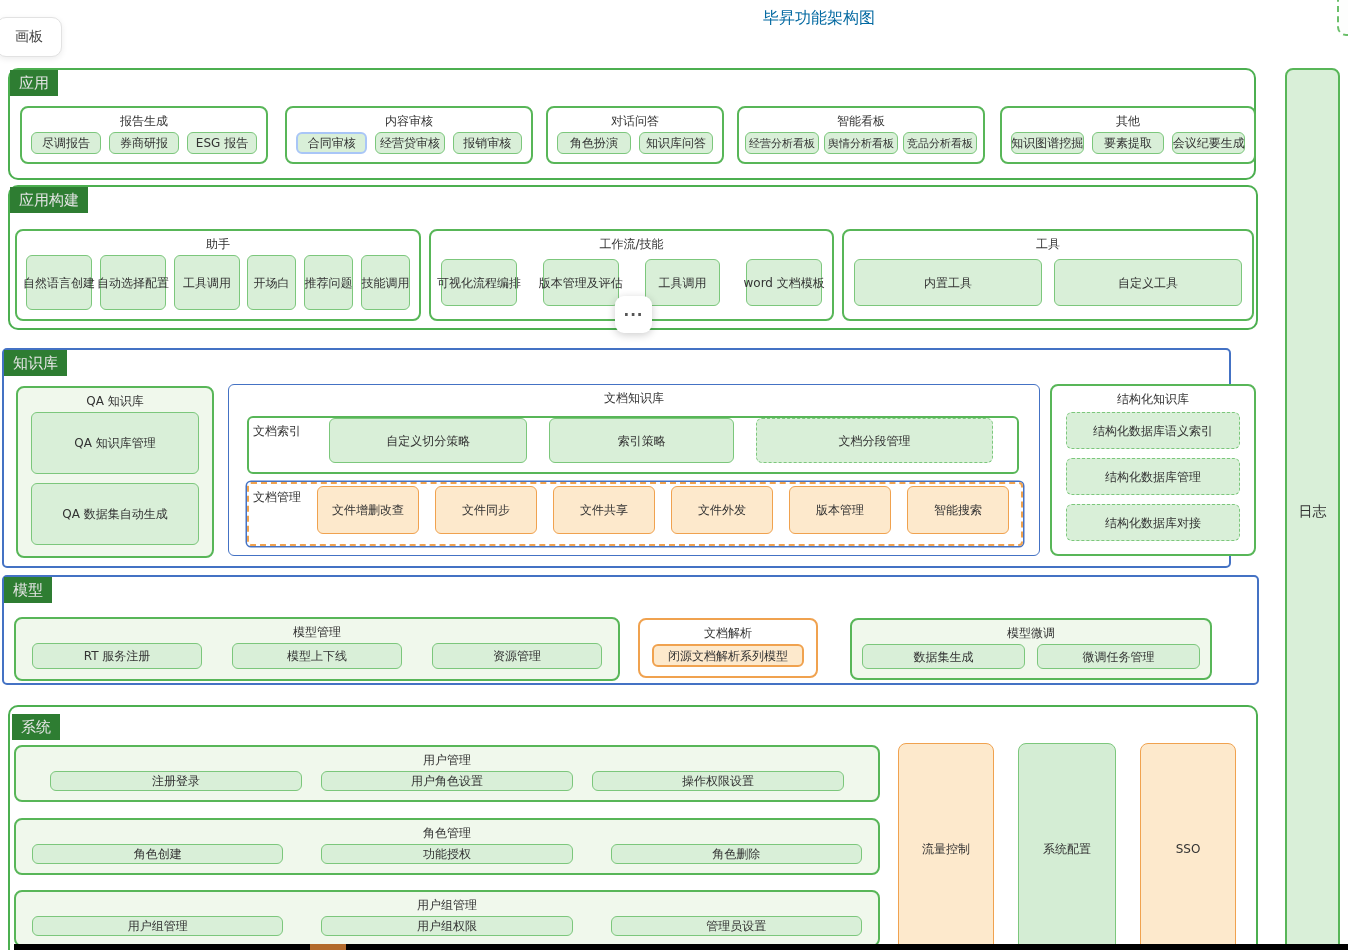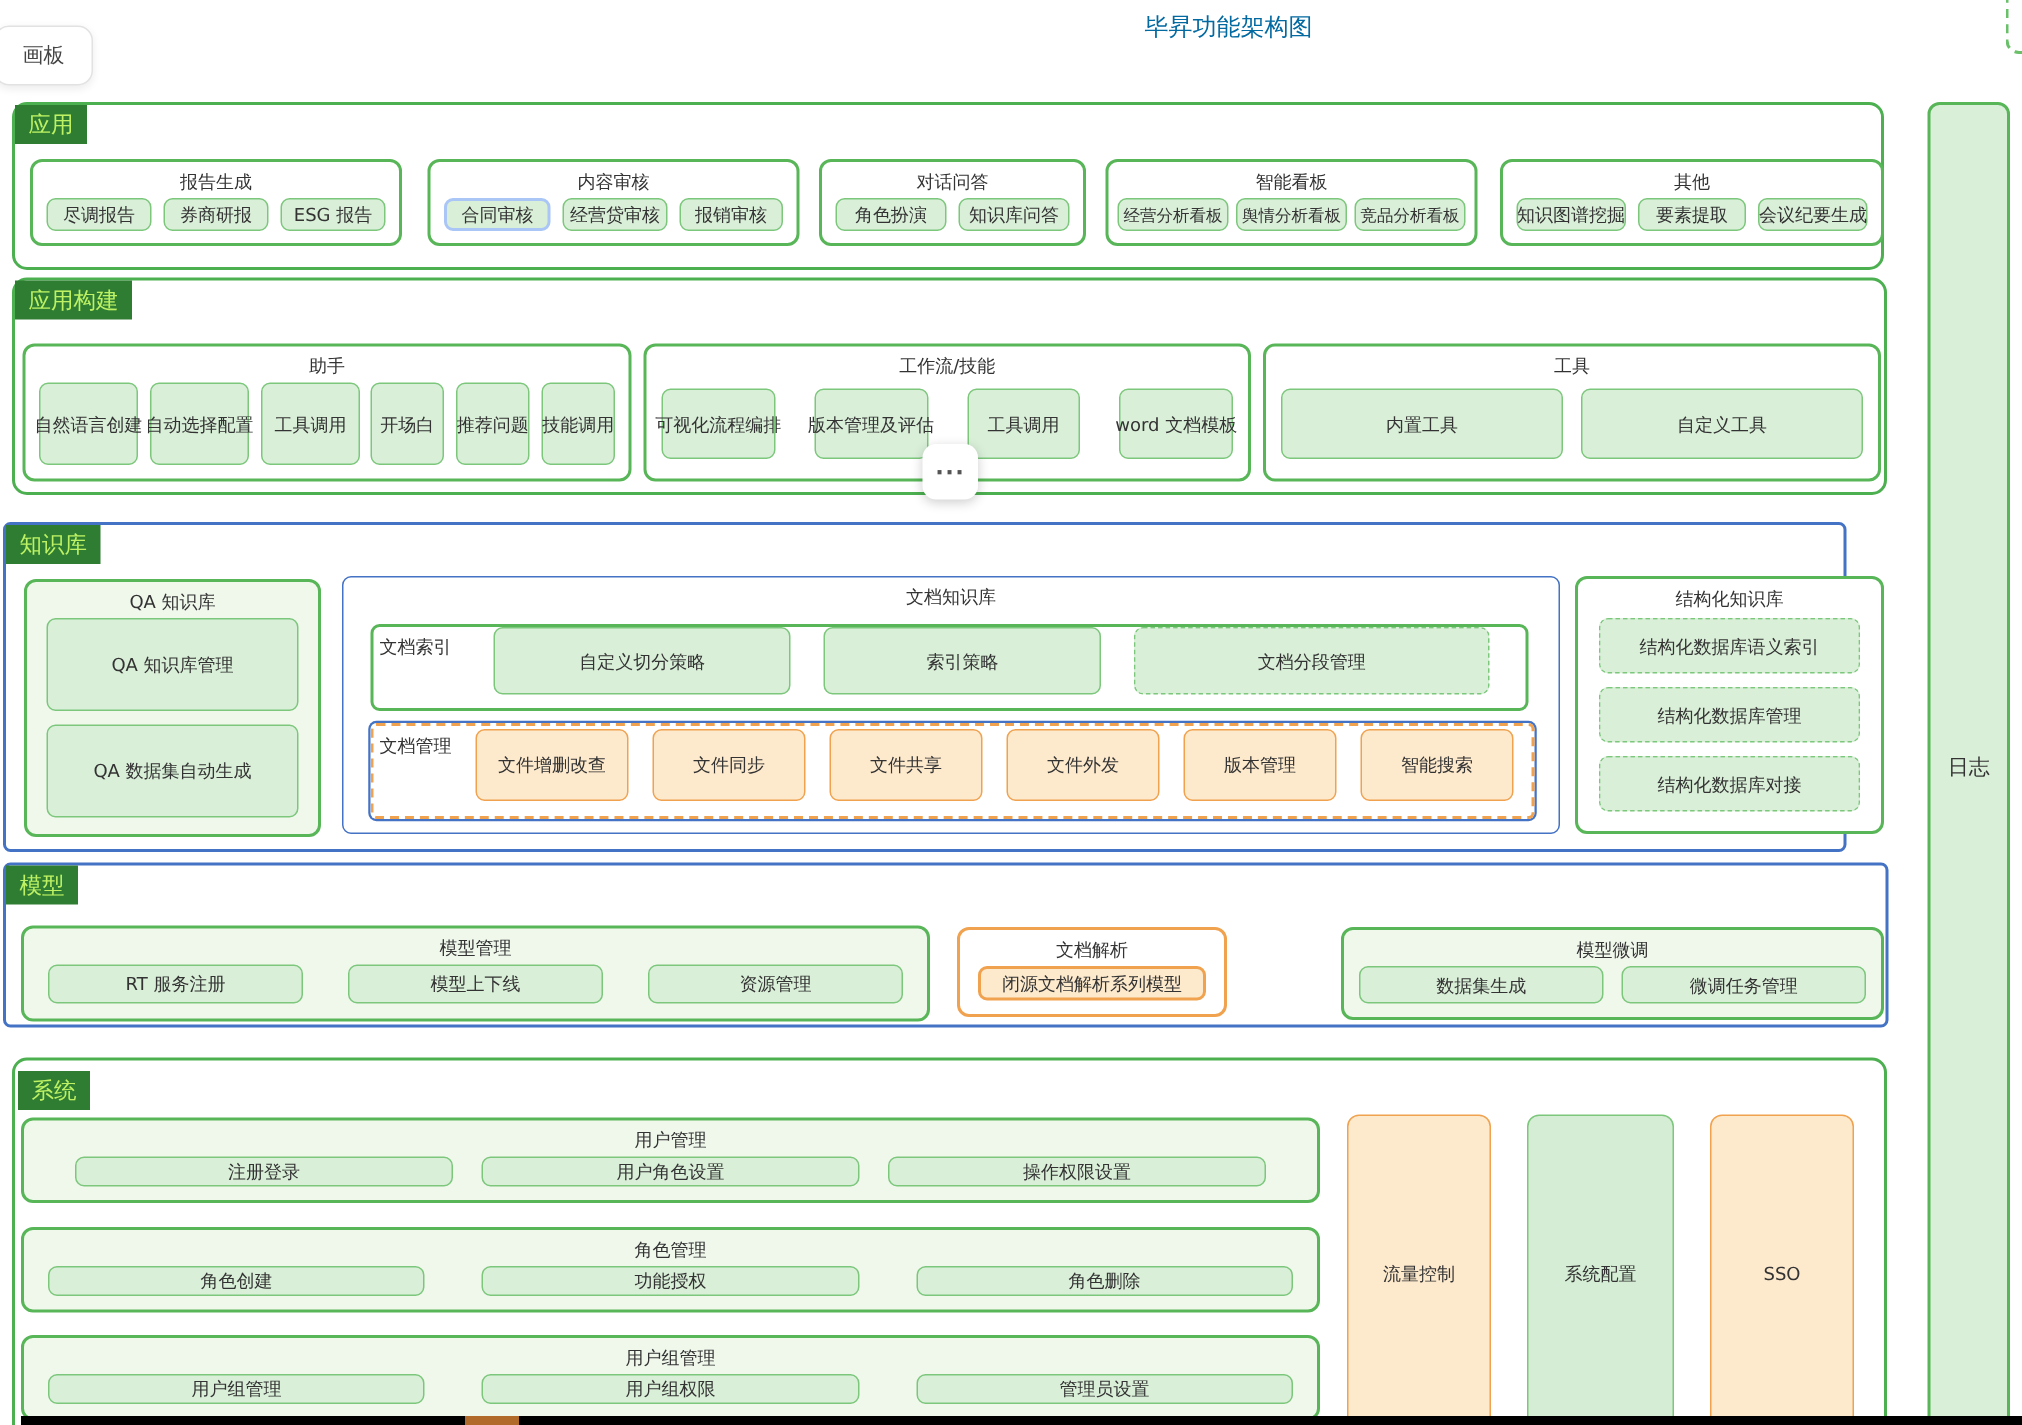--- a/index.html
+++ b/index.html
@@ -24,21 +24,21 @@
   
   .board-tab{position:absolute;left:-4px;top:17px;width:66px;height:40px;background:#fff;
     border:1px solid #e2e2e2;border-radius:10px;box-shadow:0 2px 6px rgba(0,0,0,.08);
     display:flex;align-items:center;justify-content:center;font-size:14px;color:#444;z-index:20}
   .page-title{position:absolute;left:763px;top:8px;font-size:16px;color:#0369a1}
   .corner-dashed{position:absolute;left:1337px;top:-16px;width:46px;height:52px;
     border:2px dashed #6abf69;border-radius:9px;background:#fdfefd}
   
   .sec{position:absolute;background:#fff;border:2px solid var(--sec-green);border-radius:10px}
   .sec.blue{border-color:var(--blue);border-radius:5px}
-  .sec-label{position:absolute;background:var(--dark-green);color:#bef264;font-size:15px;
+  .sec-label{position:absolute;background:var(--dark-green);color:#e5e5e5;font-size:15px;
     padding:3px 9px;line-height:1.35;z-index:2}
   
   .gbox{position:absolute;background:#fff;border:2px solid var(--grp-green);border-radius:8px;
     display:flex;flex-direction:column}
   .gbox.fill{background:var(--fill-bg)}
   .gbox.bblue{border:1.5px solid var(--blue);border-radius:6px}
   .gbox.borange{border-color:var(--orange)}
   .gtitle{font-size:12px;text-align:center;padding:7px 4px 5px;line-height:1;white-space:nowrap}
   .row{display:flex;gap:8px;padding:0 9px 8px;flex:1;min-height:0}
   .rows{display:flex;gap:7px;flex:1;padding:0 9px 9px}
@@ -225,21 +225,21 @@
     </div>
   </div>
 
   <div class="gbox borange" style="left:634px;top:41px;width:180px;height:60px">
     <div class="gtitle">文档解析</div>
     <div class="row" style="padding:0 12px 9px">
       <div class="item org bd2">闭源文档解析系列模型</div>
     </div>
   </div>
 
-  <div class="gbox fill" style="left:890px;top:41px;width:362px;height:62px">
+  <div class="gbox fill" style="left:846px;top:41px;width:362px;height:62px">
     <div class="gtitle">模型微调</div>
     <div class="row" style="gap:12px;padding:0 10px 9px">
       <div class="item">数据集生成</div>
       <div class="item">微调任务管理</div>
     </div>
   </div>
 </div>
 
 <div class="sec" style="left:8px;top:705px;width:1250px;height:255px;border-radius:10px 10px 0 0">
   <div class="sec-label" style="left:2px;top:7px">系统</div>

